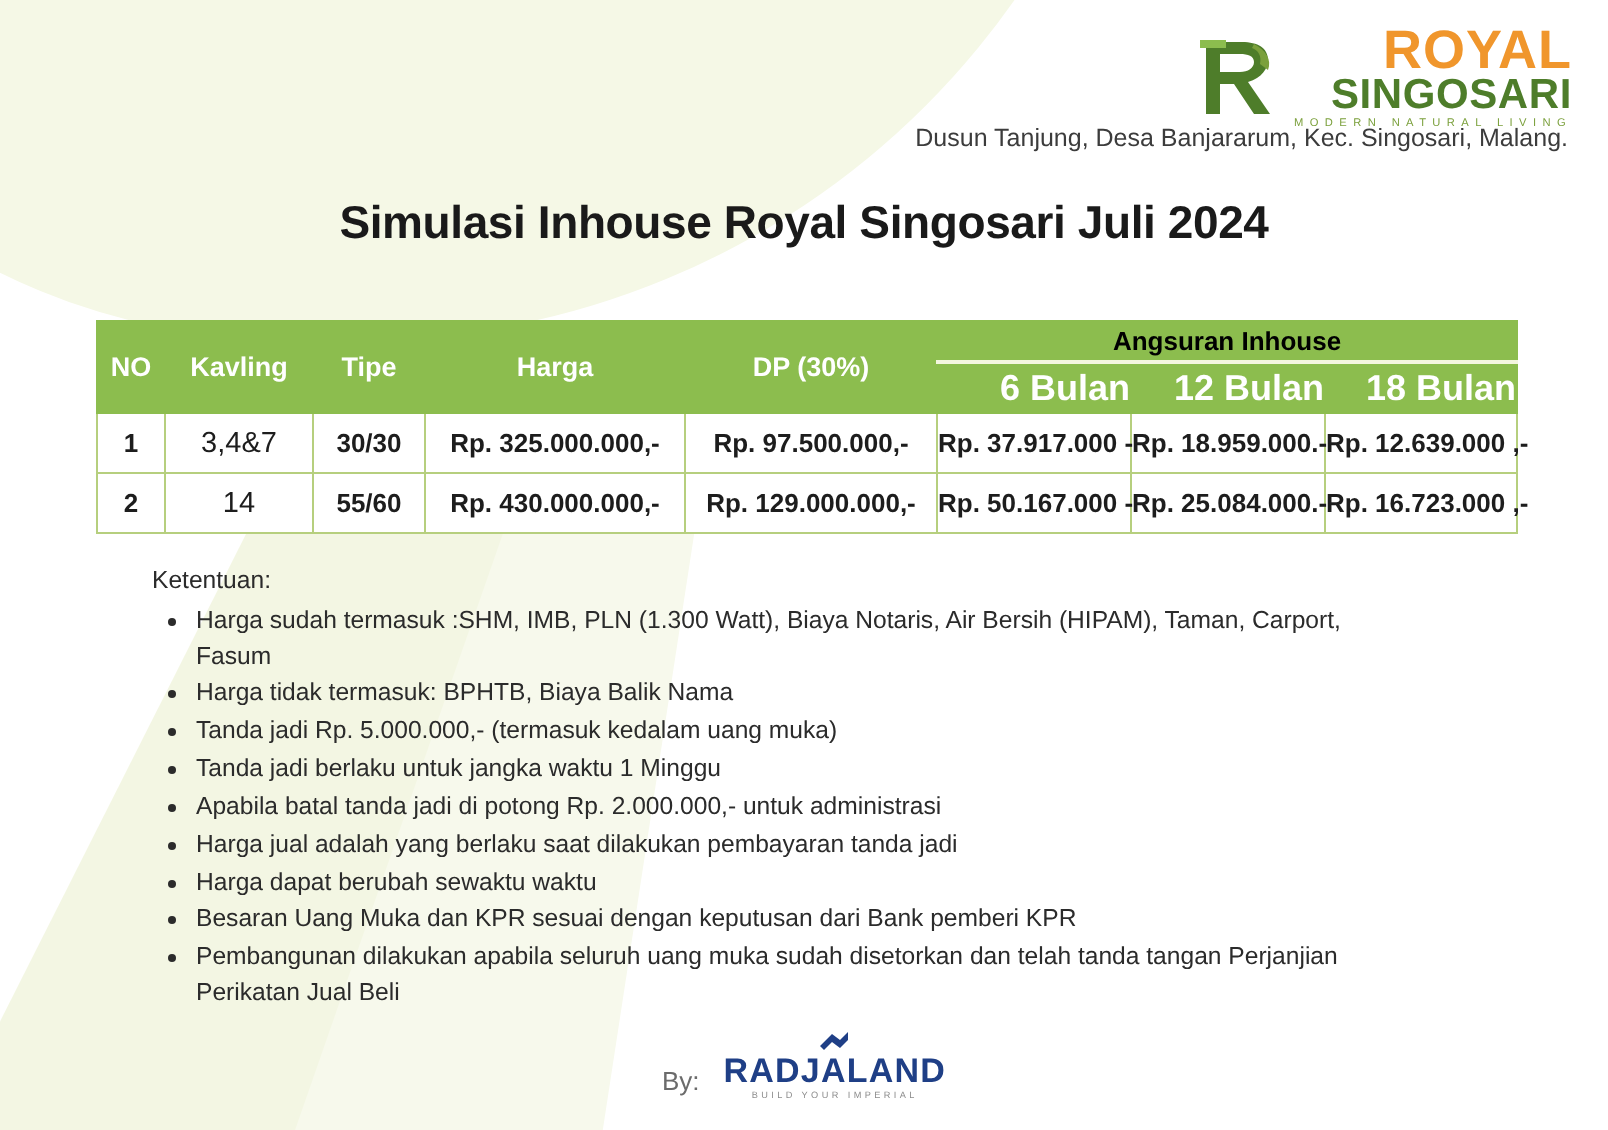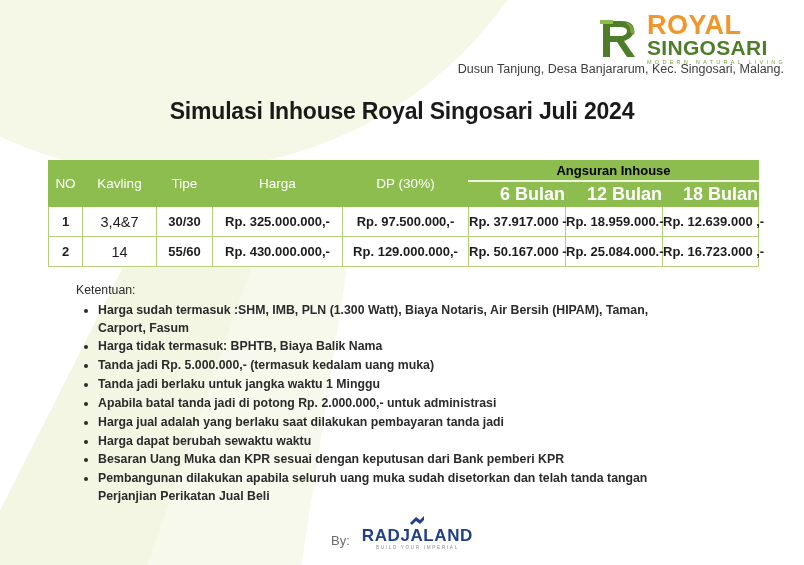--- a/index.html
+++ b/index.html
@@ -47,20 +47,21 @@
     height: 330px;
     background: #f7f9ec;
     clip-path: polygon(60% 0%, 100% 0%, 78% 100%, 10% 100%);
   }
 
   
   .header {
     position: absolute;
     top: 0; left: 0; right: 0;
     height: 86px;
+    text-align: right;
   }
   .logo {
     position: absolute;
     right: 18px;
     top: 12px;
     display: flex;
     align-items: center;
     gap: 6px;
   }
   .logo-mark { width: 44px; height: 42px; flex: none; }
@@ -119,21 +120,21 @@
     width: 100%;
     table-layout: fixed;
   }
   table.sim th, table.sim td {
     border: 1px solid #b6cf7e;
     padding: 0;
   }
   .thead-cell {
     background: #8cbd4e;
     color: #ffffff;
-    font-weight: normal;
+    font-weight: bold;
     font-size: 13.5px;
     text-align: center;
     vertical-align: middle;
     height: 43px;
     border-color: #8cbd4e !important;
     margin-left: 17px;
   }
   .group-top {
     background: #8cbd4e;
     color: #000000;
@@ -181,21 +182,20 @@
     top: 282px;
     width: 600px;
     font-size: 12.3px;
     color: #2b2b2b;
     line-height: 1.45;
   }
   .terms-title { margin-bottom: 2px; }
   .terms ul {
     margin: 0;
     padding-left: 22px;
-    font-weight: bold;
   }
   .terms li { margin: 0 0 1px 0; }
 
   
   .footer {
     position: absolute;
     left: 0; right: 0;
     bottom: 14px;
     display: flex;
     justify-content: center;

